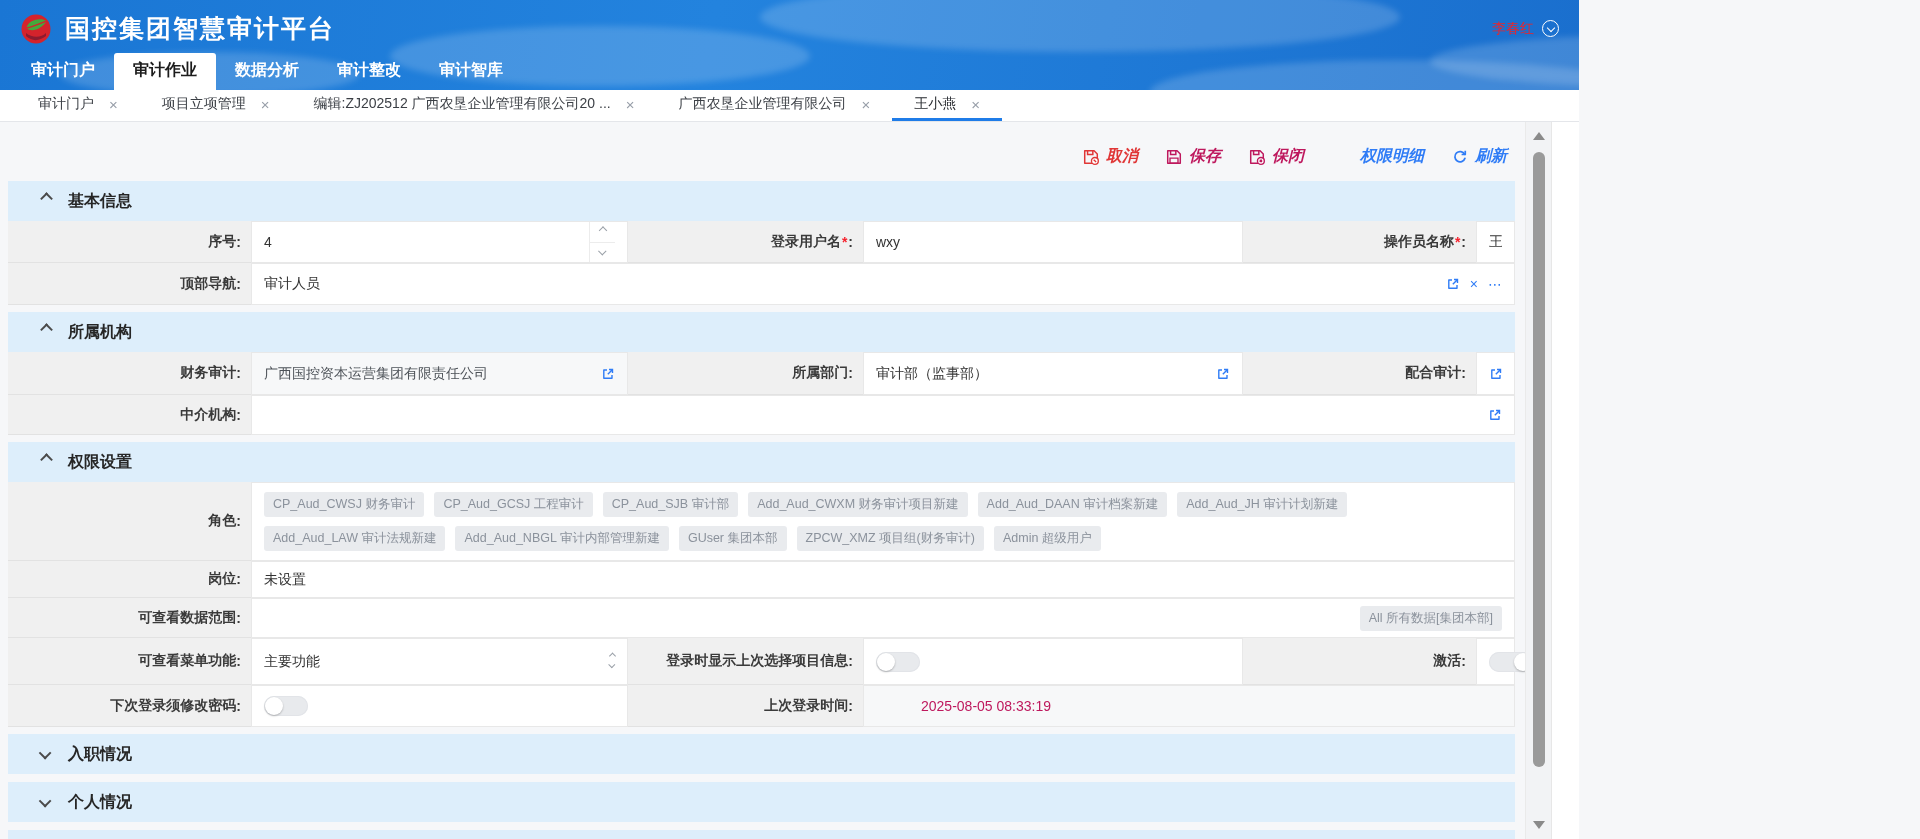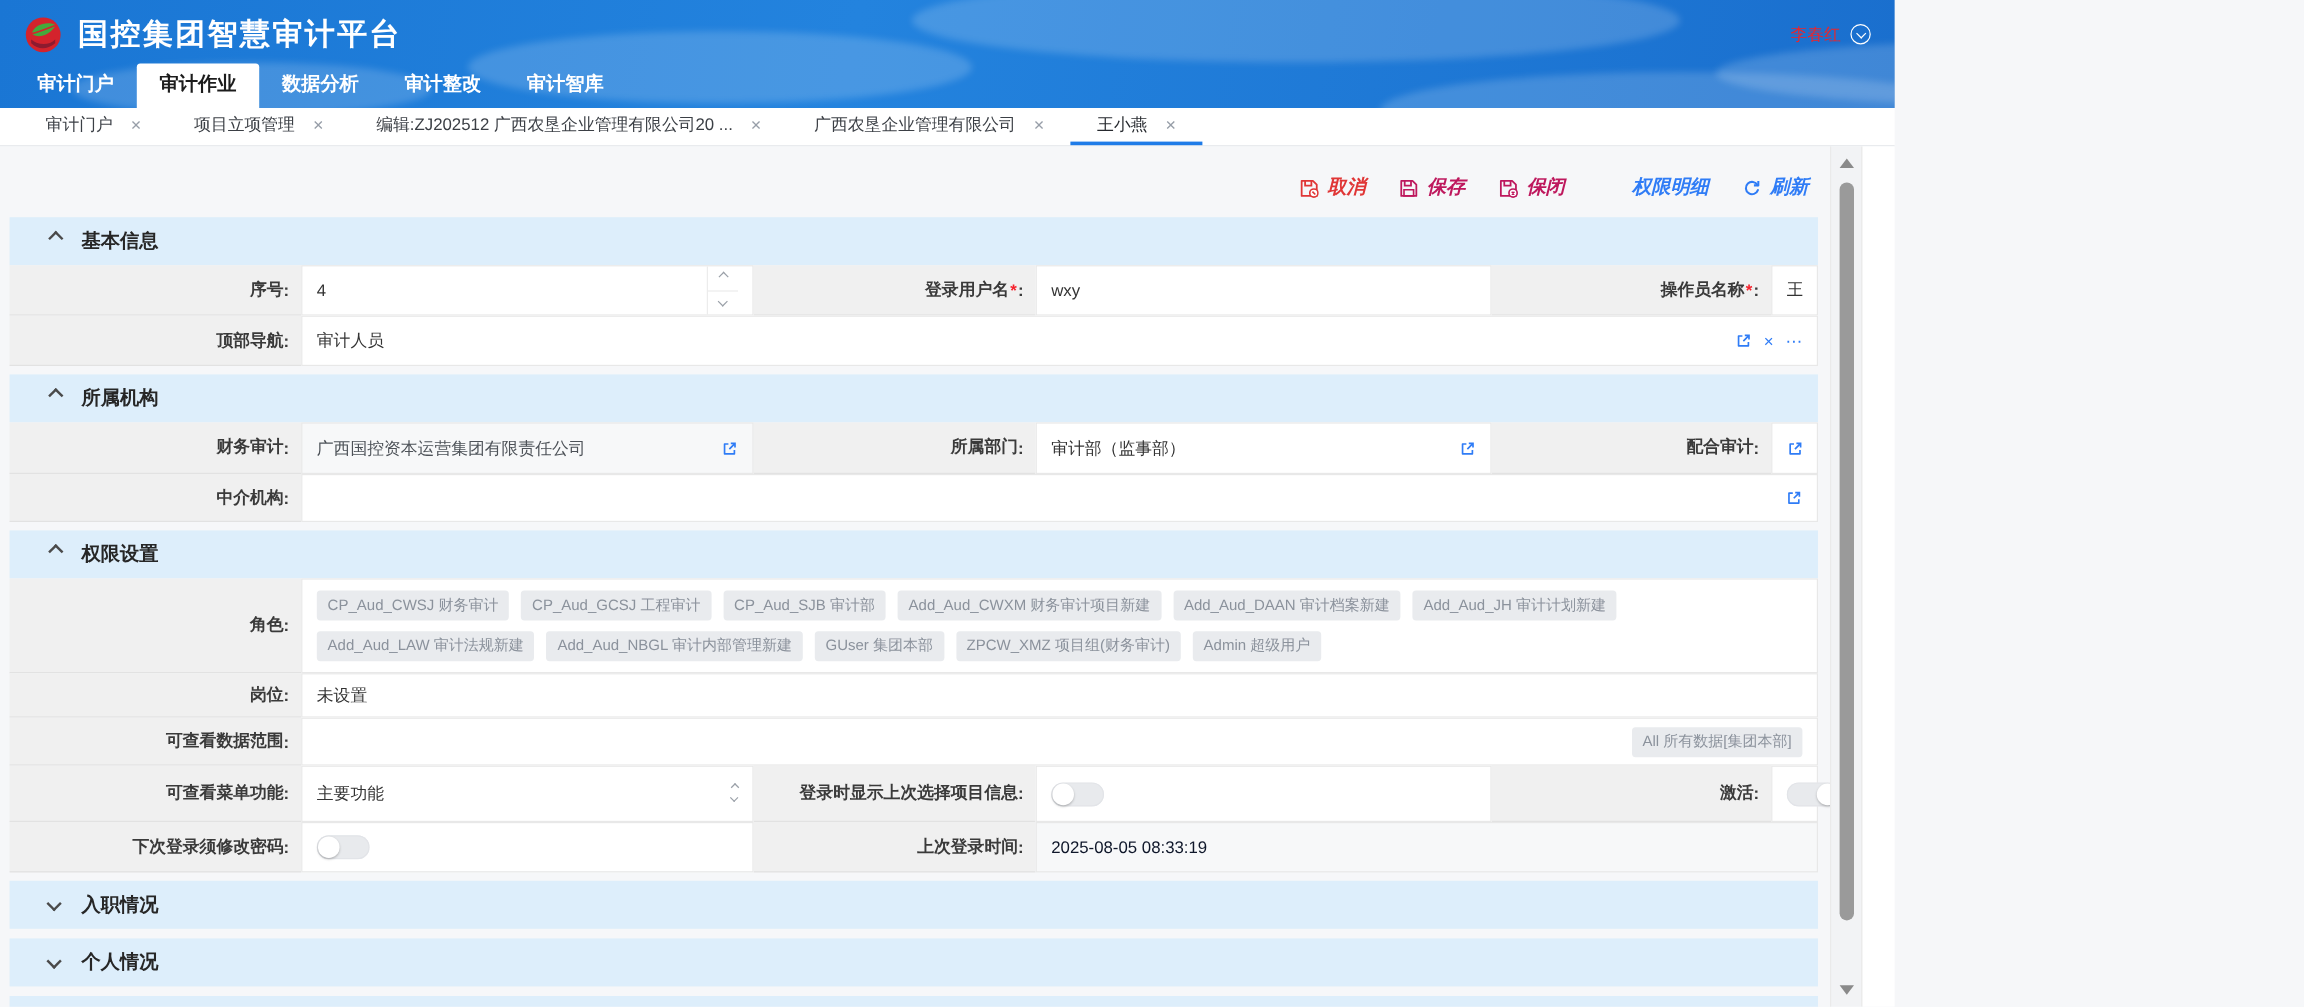--- a/index.html
+++ b/index.html
@@ -57,21 +57,21 @@
   .caret.down { transform:rotate(-45deg) translate(0,-2px); }
   .sec-strip { height:12px; background:#ddeefb; margin-top:8px; }
 
   .grid { display:grid; grid-template-columns:243px 377px 235px 380px 233px 1fr; }
   .h42 { height:42px; } .h43 { height:43px; } .h40 { height:40px; } .h37 { height:37px; } .h47 { height:47px; } .h66 { min-height:66px; }
   .lbl { background:#f0f0f0; display:flex; align-items:center; justify-content:flex-end; padding-right:10px; font-size:14px; font-weight:700; color:#3a3a3a; border-bottom:1px solid #e2e2e2; white-space:nowrap; }
   .req { color:#f5222d; margin:0 1px; font-weight:700; }
   .fld { background:#fff; border:1px solid #e8e8e8; display:flex; align-items:center; padding:0 12px; font-size:14px; color:#333; position:relative; min-width:0; }
   .fld.ro { background:#f7f8f9; color:#4d5258; }
   .fld .val { flex:1 1 auto; overflow:hidden; text-overflow:ellipsis; white-space:nowrap; }
-  .fld .val.muted { color:#0f172a; }
+  .fld .val.muted { color:#be185d;margin-left:45px; }
   .span-rest { grid-column:2 / -1;justify-content:flex-end; }
   .span-4 { grid-column:4 / -1; }
   .fld-icons { display:flex; align-items:center; gap:10px; color:#2f7cf6; margin-left:auto; }
   .fld-icons .glyph { font-size:14px; line-height:1; cursor:pointer; }
   .link-ic { cursor:pointer; display:block; }
 
   .stepper { margin-left:auto; align-self:stretch; width:26px; border-left:1px solid #ececec; display:flex; flex-direction:column; }
   .step { flex:1; display:flex; align-items:center; justify-content:center; cursor:pointer; }
   .step:first-child { border-bottom:1px solid #ececec; }
   .chev { width:6px; height:6px; border-left:1.5px solid #9aa0a8; border-bottom:1.5px solid #9aa0a8; }

